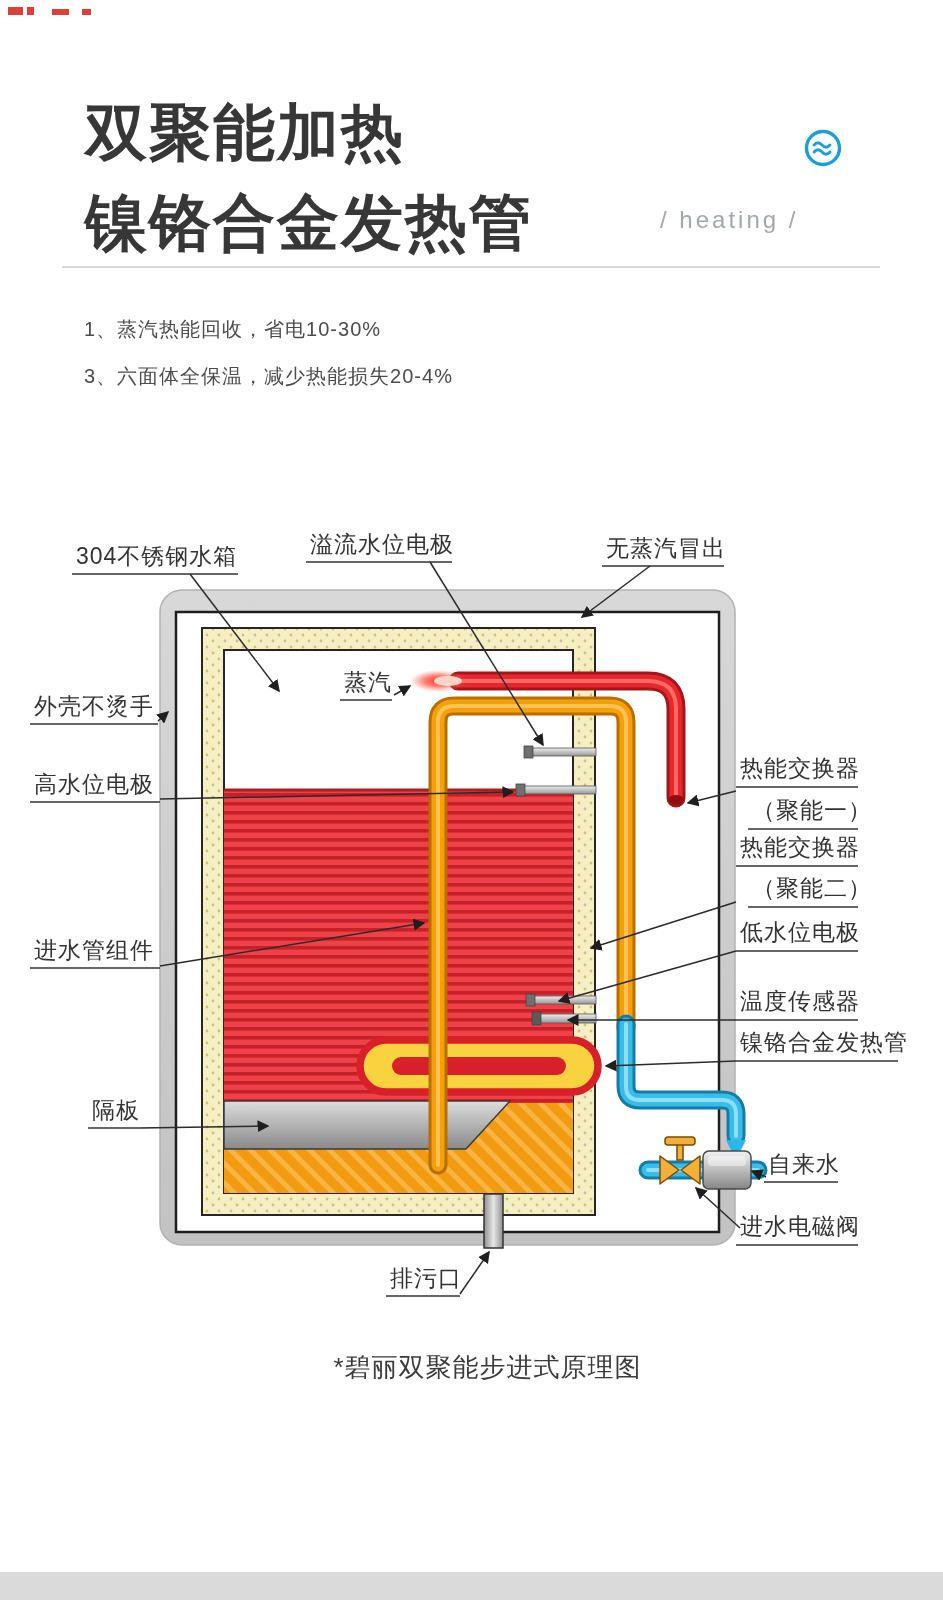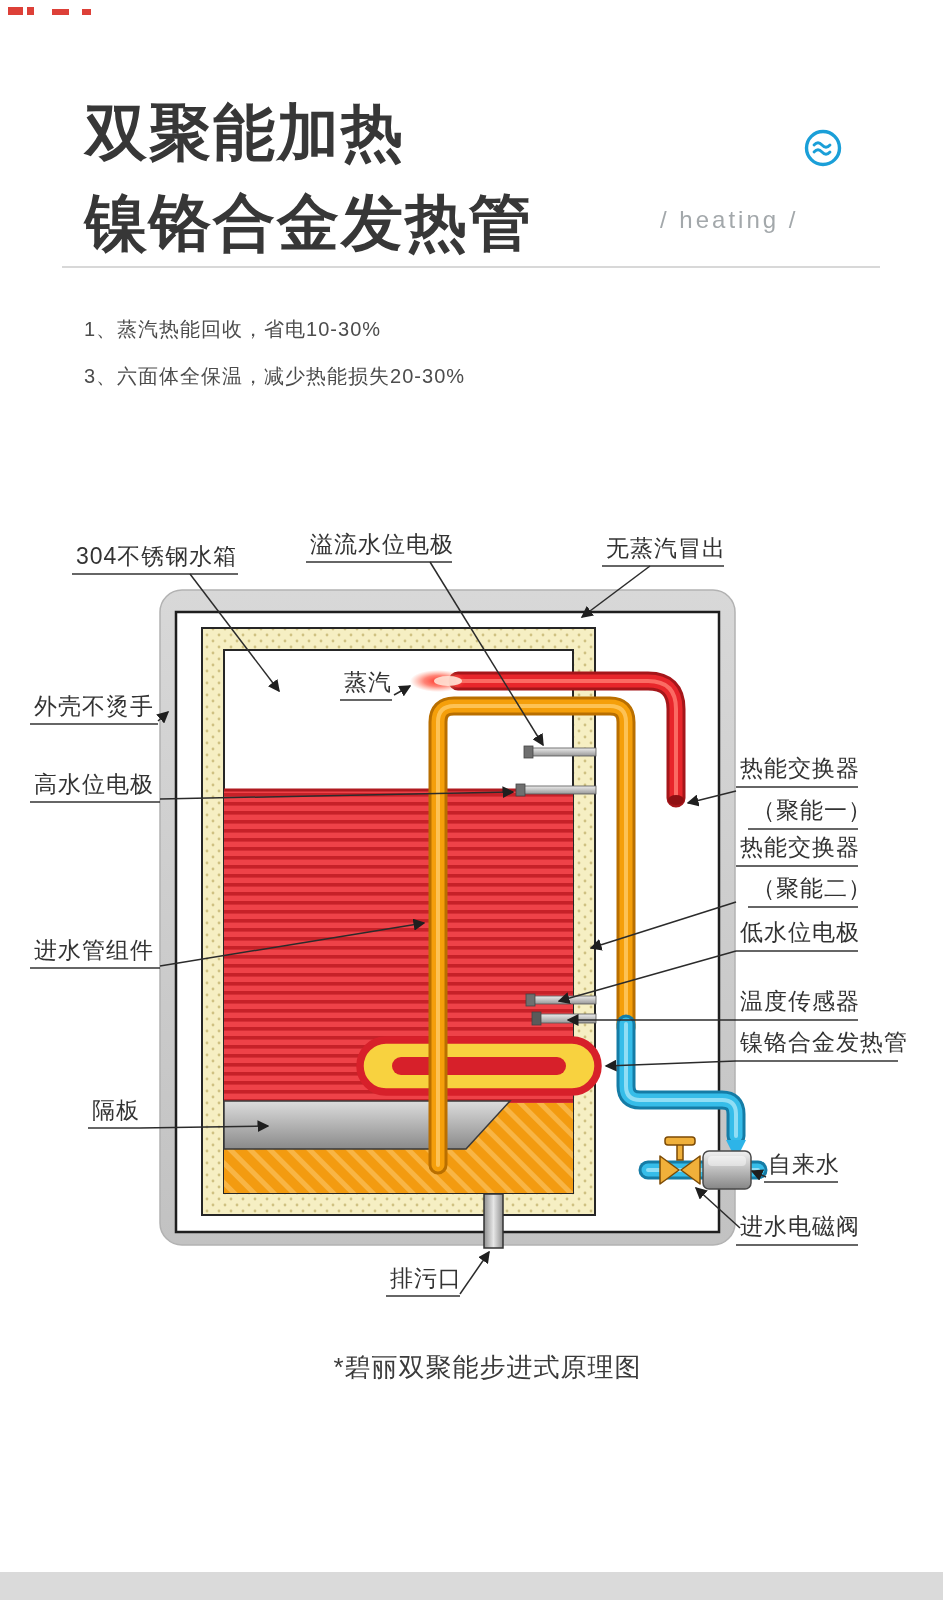--- a/index.html
+++ b/index.html
@@ -51,21 +51,21 @@
     <circle cx="21" cy="21" r="16.5" fill="none" stroke="#1a9fd8" stroke-width="3.4"></circle>
     <path d="M12 18 q4 -4.5 8 0 t8 0" fill="none" stroke="#1a9fd8" stroke-width="2.8" stroke-linecap="round"></path>
     <path d="M12 25 q4 -4.5 8 0 t8 0" fill="none" stroke="#1a9fd8" stroke-width="2.8" stroke-linecap="round"></path>
   </svg>
 
   <div class="tag">/ heating /</div>
   <div class="divider"></div>
 
   <ul class="features">
     <li>1、蒸汽热能回收，省电10-30%</li>
-    <li>3、六面体全保温，减少热能损失20-30%</li>
+    <li>3、六面体全保温，减少热能损失20-4%</li>
   </ul>
 
   <svg class="diagram-svg" width="943" height="800" viewBox="0 0 943 800">
     <defs>
       <linearGradient id="shellG" x1="0" y1="0" x2="0" y2="1">
         <stop offset="0" stop-color="#d8d8d8"></stop>
           <stop offset="1" stop-color="#c2c2c2"></stop>
       </linearGradient>
       <pattern id="ins" width="12" height="12" patternUnits="userSpaceOnUse">
         <rect width="12" height="12" fill="#f6efc3"></rect>

